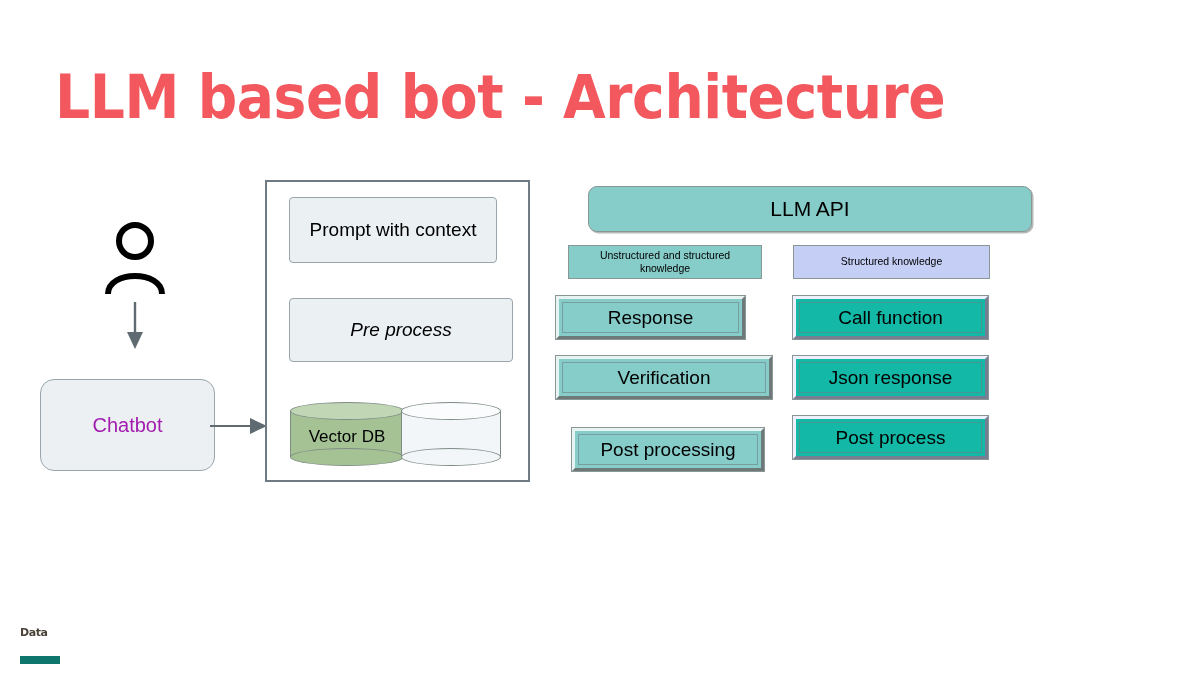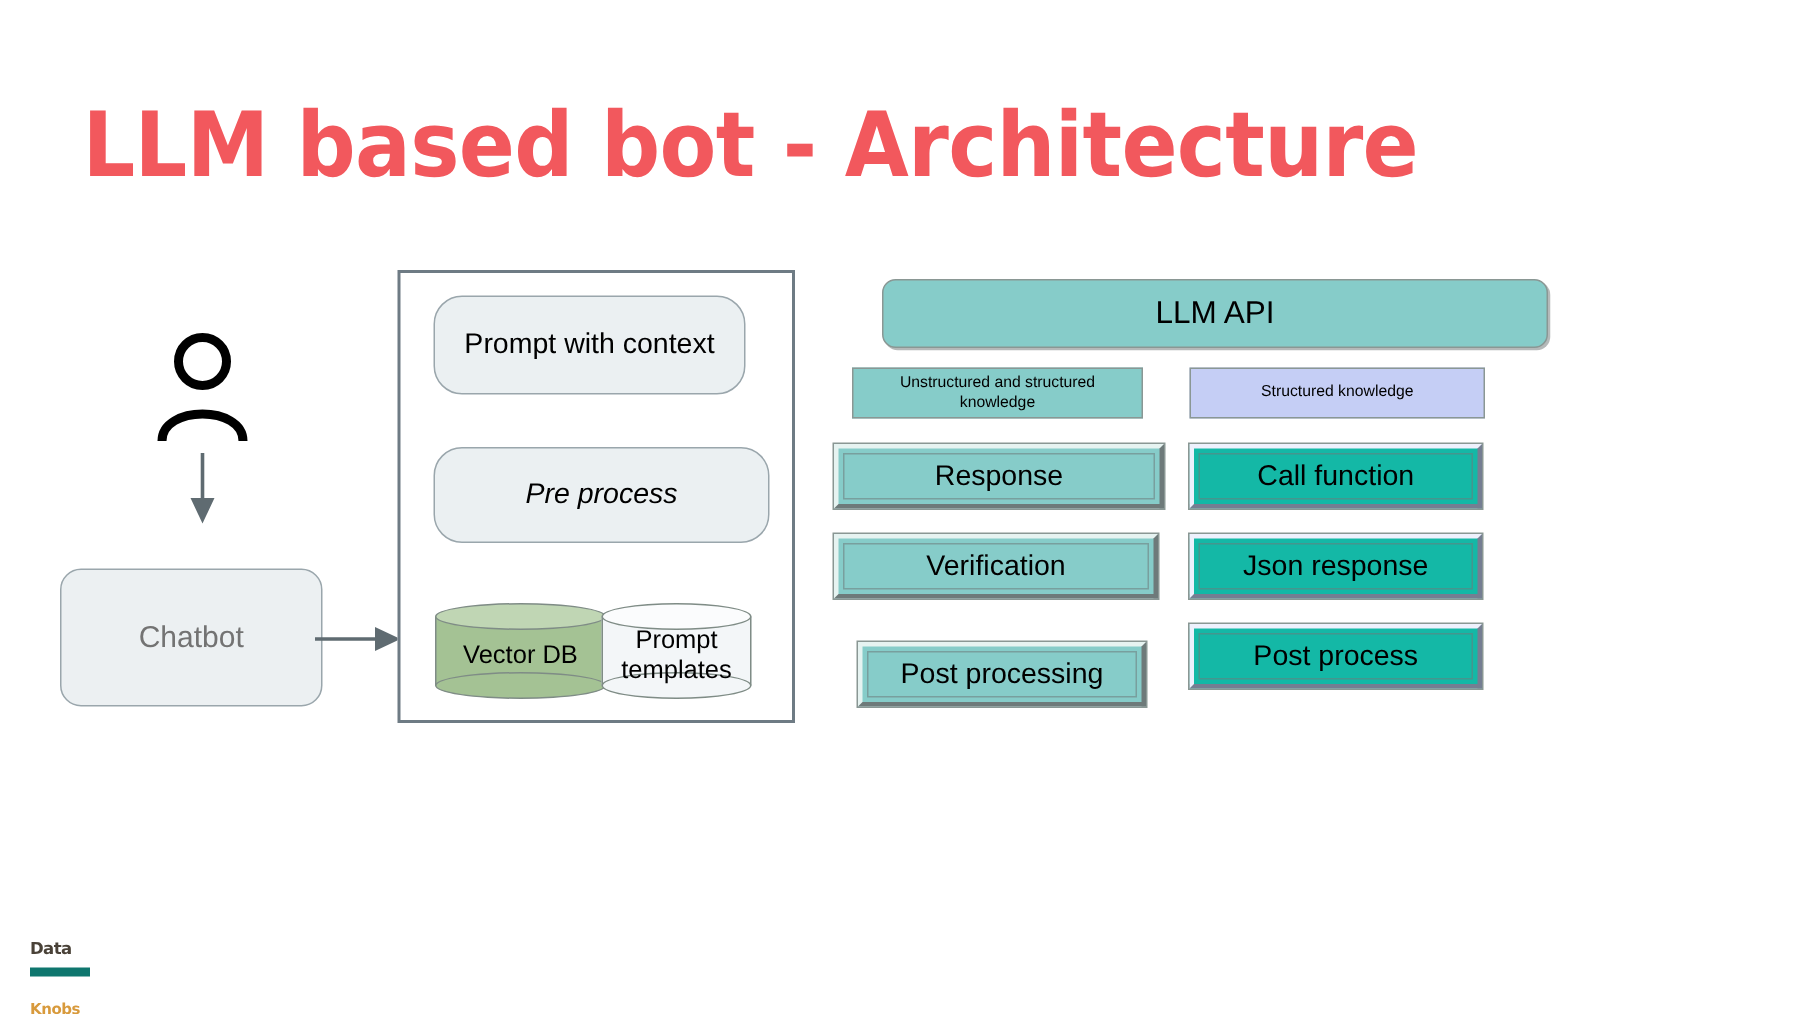--- a/index.html
+++ b/index.html
@@ -64,40 +64,40 @@
     top: 379px;
     width: 175px;
     height: 92px;
     background: #ECF0F2;
     border: 1.5px solid #9AA6AC;
     border-radius: 14px;
     display: flex;
     align-items: center;
     justify-content: center;
     font-size: 20px;
-    color: #737373;
+    color: #a21caf;
     box-sizing: border-box;
   }
 
   
   #pipeline-panel {
     position: absolute;
     left: 265px;
     top: 180px;
     width: 265px;
     height: 302px;
     border: 2px solid #6E7B84;
     background: #ffffff;
     box-sizing: border-box;
   }
   .rounded-step {
     position: absolute;
     background: #EBF0F2;
     border: 1.5px solid #9AA6AC;
-    border-radius: 19px;
+    border-radius: 4px;
     display: flex;
     align-items: center;
     justify-content: center;
     text-align: center;
     font-size: 19px;
     line-height: 1.25;
     color: #000;
     box-sizing: border-box;
   }
   #step-prompt-with-context { left: 289px; top: 197px; width: 208px; height: 66px; }
@@ -202,21 +202,21 @@
     position: absolute;
     left: 3px; top: 3px; right: 3px; bottom: 3px;
     border: 1.5px solid rgba(110,122,122,0.55);
     box-sizing: border-box;
     pointer-events: none;
   }
   .beveled-teal     { background: #86CCC9; }
   .beveled-lavender { background: #14b8a6; }
   .beveled-lavender { border-top-color:#EEF1FD; border-left-color:#EEF1FD; border-right-color:#757E92; border-bottom-color:#757E92; }
 
-  #box-response        { left: 556px; top: 296px; width: 220px; height: 43px; text-align: center; }
+  #box-response        { left: 556px; top: 296px; width: 189px; height: 43px; text-align: center; }
   #box-verification    { left: 556px; top: 356px; width: 216px; height: 43px; }
   #box-post-processing { left: 556px; top: 428px; width: 192px; height: 43px; margin-left: 16px; }
   #box-call-function   { left: 793px; top: 296px; width: 195px; height: 43px; }
   #box-json-response   { left: 793px; top: 356px; width: 195px; height: 43px; }
   #box-post-process    { left: 793px; top: 416px; width: 195px; height: 43px; }
 
   
   #brand-logo {
     position: absolute;
     left: 20px;
@@ -225,22 +225,22 @@
     height: 26px;
     font-family: "DejaVu Sans", sans-serif;
     line-height: 1;
   }
   #brand-logo .logo-top {
     font-size: 11px;
     font-weight: bold;
     color: #4A4238;
     letter-spacing: -0.4px;
     display: block;
-    border-bottom: 6px solid #0f766e;
-    padding-bottom: 7px;
+    border-bottom: 8px solid #0f766e;
+    padding-bottom: 18px;
     width: 40px;
   }
   #brand-logo .logo-bottom {
     font-size: 10px;
     font-weight: bold;
     color: #D89A3C;
     letter-spacing: -0.3px;
     display: block;
     margin-top: 18px;
   }
@@ -283,21 +283,20 @@
   <div class="cyl-body"></div>
   <div class="cyl-bottom"></div>
   <div class="cyl-top"></div>
   <div class="cyl-label">Vector DB</div>
 </div>
 
 <div id="cyl-prompt-templates" class="cylinder">
   <div class="cyl-body"></div>
   <div class="cyl-bottom"></div>
   <div class="cyl-top"></div>
-  <div class="cyl-label">Prompt templates</div>
 </div>
 
 <div id="llm-api-box">
   <span>LLM API</span>
 </div>
 
 <div id="knowledge-label-left" class="knowledge-label">
   <span>Unstructured and structured knowledge</span>
 </div>
 

